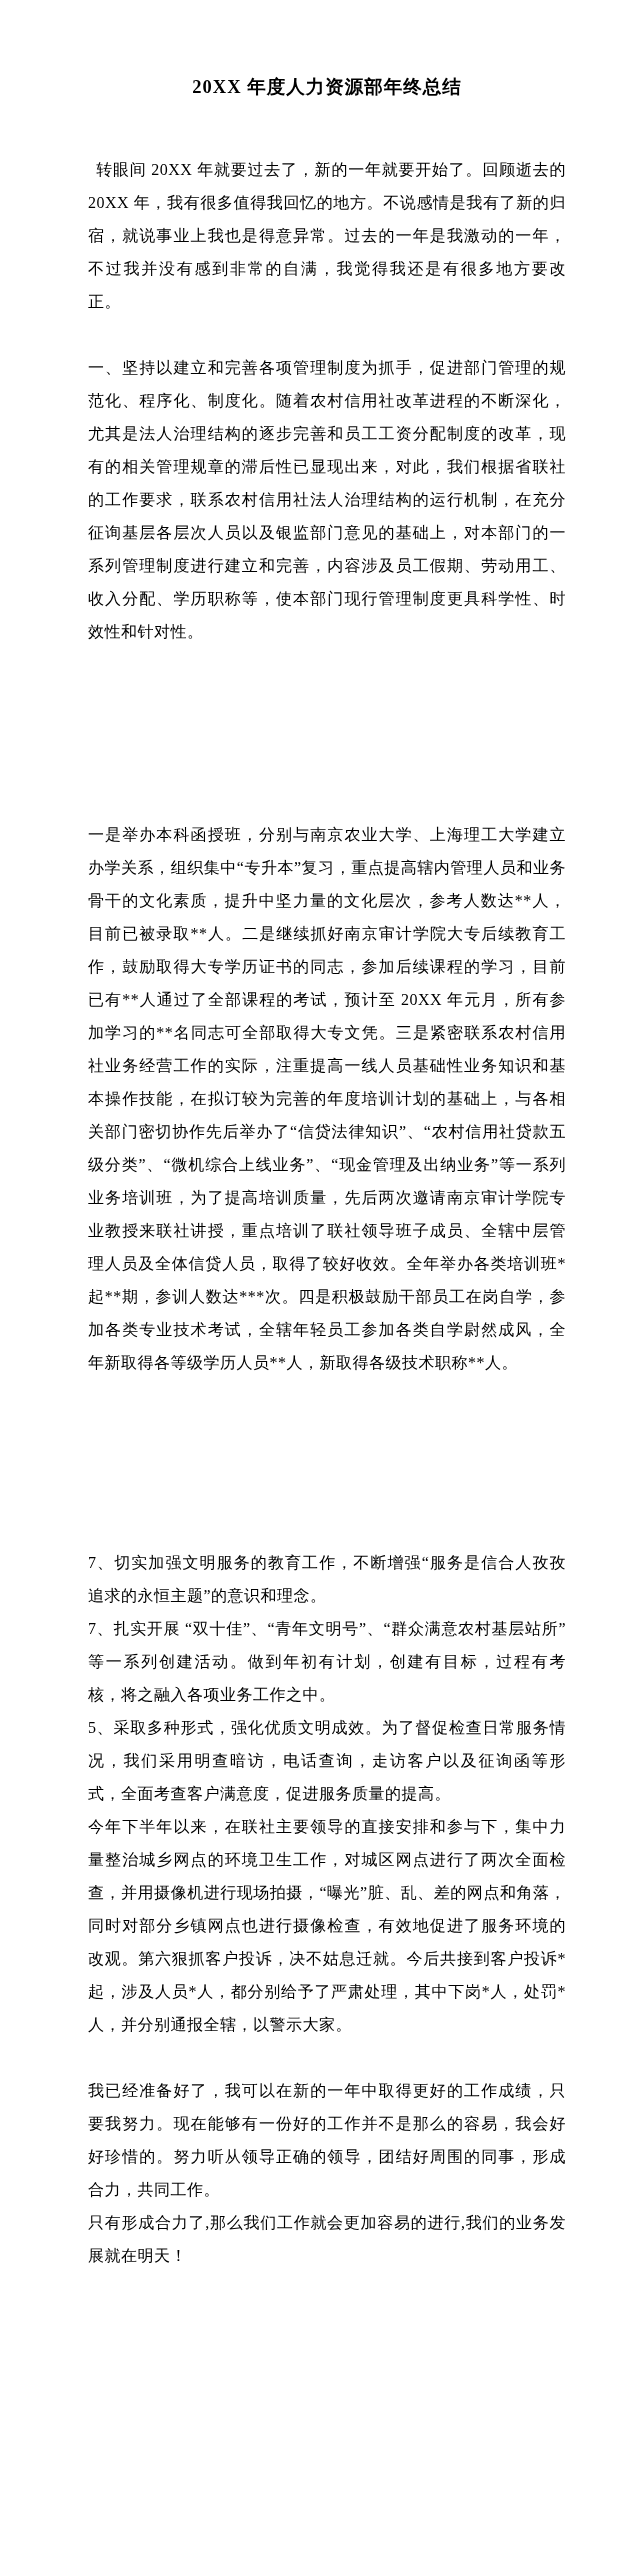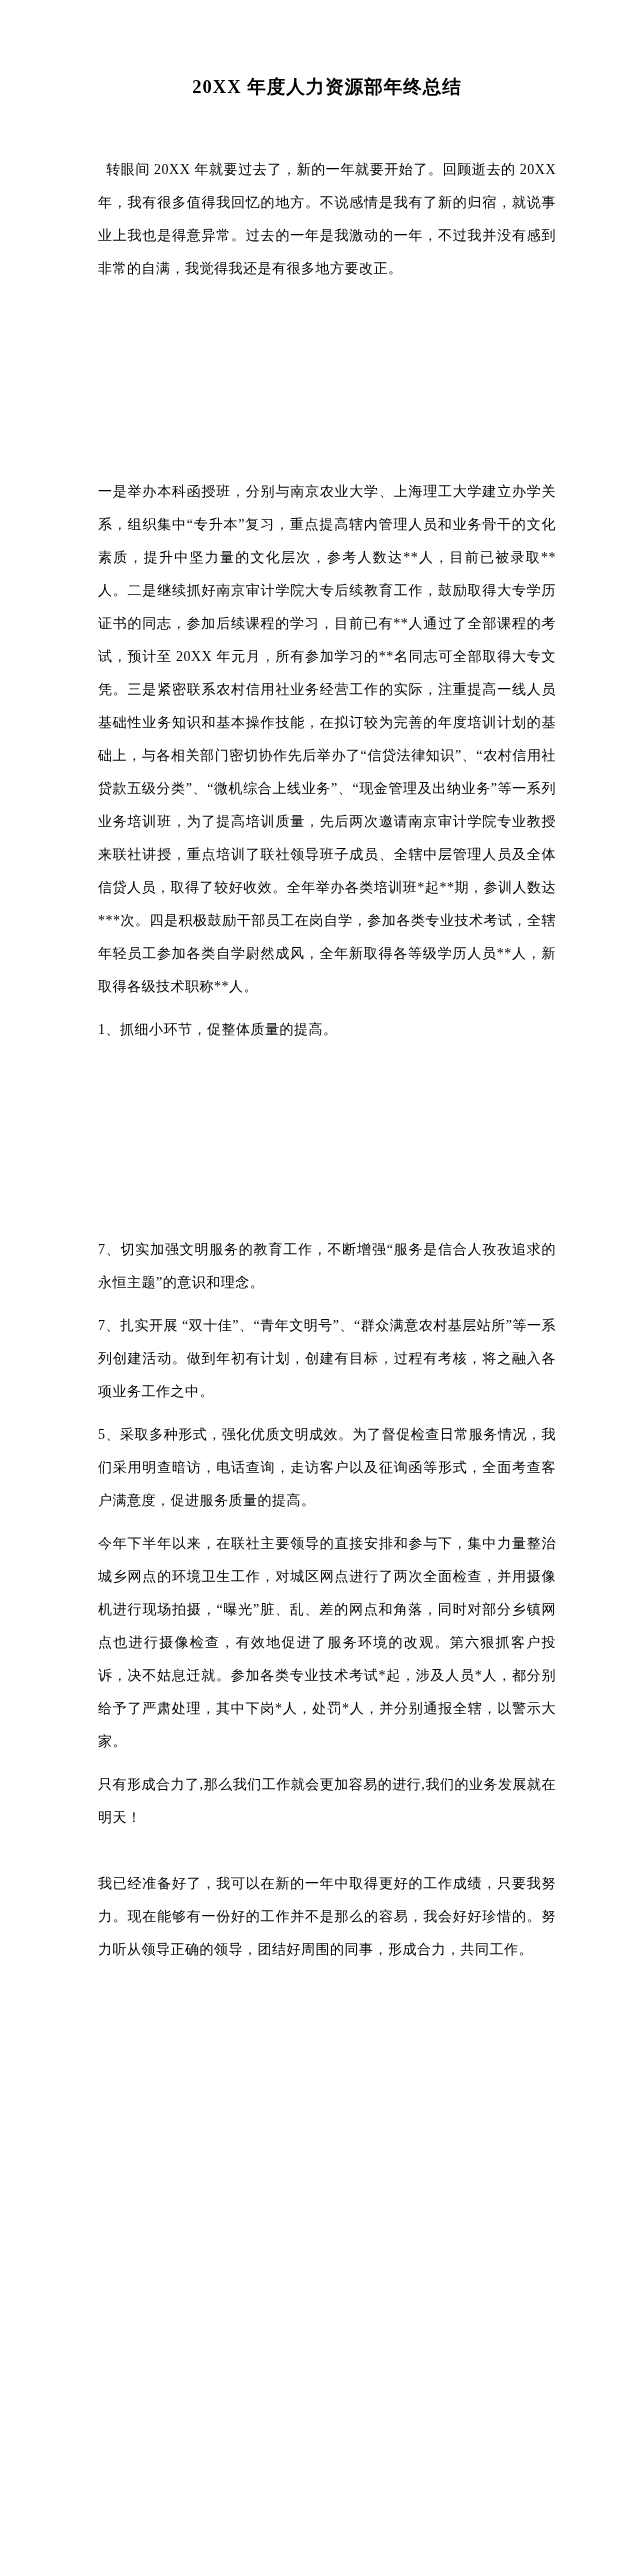--- a/index.html
+++ b/index.html
@@ -22,22 +22,22 @@
   .doc-title {
     margin: 0;
     font-size: 18.5px;
     line-height: 21.6px;
     font-weight: bold;
     text-align: center;
     letter-spacing: 1px;
     white-space: nowrap;
   }
   .para {
-    margin: 10px;
-    font-size: 14px;
+    margin: 0;
+    font-size: 16px;
     line-height: 33px;
     letter-spacing: 0.5px;
     text-align: justify;
     word-break: break-all;
     font-family: Liberation Serif, serif;
   }
   .para.first { margin-top: 54px; }
   .para.indent { text-indent: 8.2px; }
   .para.gap-before { margin-top: 33px; }
   .page-gap { height: 170px; }      
@@ -47,40 +47,40 @@
 </head>
 <body>
 
 <div class="page">
 
   <h1 class="doc-title">20XX 年度人力资源部年终总结</h1>
 
   <p class="para first indent">转眼间 20XX 年就要过去了，新的一年就要开始了。回顾逝去的 20XX 年，我有很多值得我回忆的地方。不说感情是我有了新的归宿，就说事业上我也是得意异常。过去的一年是我激动的一年，不过我并没有感到非常的自满，我觉得我还是有很多地方要改正。</p>
 
 
+  <p class="para gap-before">一、坚持以建立和完善各项管理制度为抓手，促进部门管理的规范化、程序化、制度化。随着农村信用社改革进程的不断深化，尤其是法人治理结构的逐步完善和员工工资分配制度的改革，现有的相关管理规章的滞后性已显现出来，对此，我们根据省联社的工作要求，联系农村信用社法人治理结构的运行机制，在充分征询基层各层次人员以及银监部门意见的基础上，对本部门的一系列管理制度进行建立和完善，内容涉及员工假期、劳动用工、收入分配、学历职称等，使本部门现行管理制度更具科学性、时效性和针对性。</p>
 
 
   <div class="page-gap g1"></div>
 
   <p class="para">一是举办本科函授班，分别与南京农业大学、上海理工大学建立办学关系，组织集中“专升本”复习，重点提高辖内管理人员和业务骨干的文化素质，提升中坚力量的文化层次，参考人数达**人，目前已被录取**人。二是继续抓好南京审计学院大专后续教育工作，鼓励取得大专学历证书的同志，参加后续课程的学习，目前已有**人通过了全部课程的考试，预计至 20XX 年元月，所有参加学习的**名同志可全部取得大专文凭。三是紧密联系农村信用社业务经营工作的实际，注重提高一线人员基础性业务知识和基本操作技能，在拟订较为完善的年度培训计划的基础上，与各相关部门密切协作先后举办了“信贷法律知识”、“农村信用社贷款五级分类”、“微机综合上线业务”、“现金管理及出纳业务”等一系列业务培训班，为了提高培训质量，先后两次邀请南京审计学院专业教授来联社讲授，重点培训了联社领导班子成员、全辖中层管理人员及全体信贷人员，取得了较好收效。全年举办各类培训班*起**期，参训人数达***次。四是积极鼓励干部员工在岗自学，参加各类专业技术考试，全辖年轻员工参加各类自学尉然成风，全年新取得各等级学历人员**人，新取得各级技术职称**人。</p>
 
 
-  <p class="para">1、抓细小环节，促整体质量的提高。</p>
 
 
   <div class="page-gap g2"></div>
 
   <p class="para">7、切实加强文明服务的教育工作，不断增强“服务是信合人孜孜追求的永恒主题”的意识和理念。</p>
 
   <p class="para">7、扎实开展 “双十佳”、“青年文明号”、“群众满意农村基层站所”等一系列创建活动。做到年初有计划，创建有目标，过程有考核，将之融入各项业务工作之中。</p>
 
   <p class="para">5、采取多种形式，强化优质文明成效。为了督促检查日常服务情况，我们采用明查暗访，电话查询，走访客户以及征询函等形式，全面考查客户满意度，促进服务质量的提高。</p>
 
-  <p class="para">今年下半年以来，在联社主要领导的直接安排和参与下，集中力量整治城乡网点的环境卫生工作，对城区网点进行了两次全面检查，并用摄像机进行现场拍摄，“曝光”脏、乱、差的网点和角落，同时对部分乡镇网点也进行摄像检查，有效地促进了服务环境的改观。第六狠抓客户投诉，决不姑息迁就。参加各类专业技术考试*起，涉及人员*人，都分别给予了严肃处理，其中下岗*人，处罚*人，并分别通报全辖，以警示大家。</p>
+  <p class="para">今年下半年以来，在联社主要领导的直接安排和参与下，集中力量整治城乡网点的环境卫生工作，对城区网点进行了两次全面检查，并用摄像机进行现场拍摄，“曝光”脏、乱、差的网点和角落，同时对部分乡镇网点也进行摄像检查，有效地促进了服务环境的改观。第六狠抓客户投诉，决不姑息迁就。今后共接到客户投诉*起，涉及人员*人，都分别给予了严肃处理，其中下岗*人，处罚*人，并分别通报全辖，以警示大家。</p>
+
+  <p class="para gap-before">我已经准备好了，我可以在新的一年中取得更好的工作成绩，只要我努力。现在能够有一份好的工作并不是那么的容易，我会好好珍惜的。努力听从领导正确的领导，团结好周围的同事，形成合力，共同工作。</p>
 
   <p class="para">只有形成合力了,那么我们工作就会更加容易的进行,我们的业务发展就在明天！</p>
-
-  <p class="para gap-before">我已经准备好了，我可以在新的一年中取得更好的工作成绩，只要我努力。现在能够有一份好的工作并不是那么的容易，我会好好珍惜的。努力听从领导正确的领导，团结好周围的同事，形成合力，共同工作。</p>
 
   <div class="bottom-gap"></div>
 
 </div>
 
 
 </body></html>

